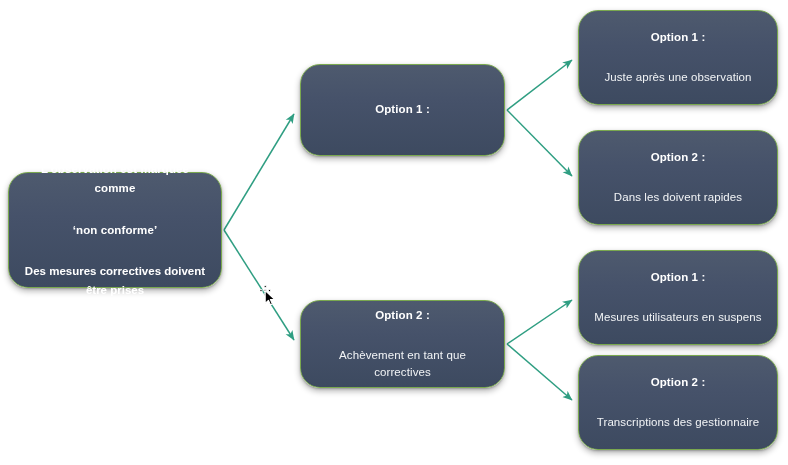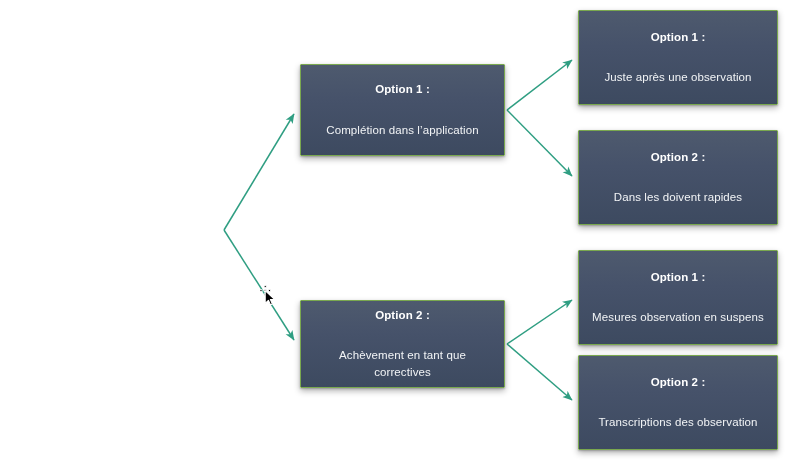--- a/index.html
+++ b/index.html
@@ -21,21 +21,21 @@
     position: absolute;
     left: 0;
     top: 0;
     width: 788px;
     height: 465px;
     pointer-events: none;
   }
   .node {
     position: absolute;
     box-sizing: border-box;
-    border-radius: 1px;
+    border-radius: 20px;
     border: 1px solid #7aa84f;
     background: linear-gradient(to bottom, #4e5a6e 0%, #46526a 38%, #3d4a60 100%);
     box-shadow: 0 3px 6px rgba(0,0,0,0.30), 0 1px 2px rgba(0,0,0,0.22);
     display: flex;
     flex-direction: column;
     align-items: center;
     justify-content: center;
     padding: 19px 10px;
     text-align: center;
     color: #ffffff;
@@ -89,49 +89,53 @@
       </marker>
     </defs>
     <line stroke="#2f9e82" stroke-width="1.5" marker-end="url(#arrowhead)" x1="224" y1="230" x2="294" y2="114"></line>
     <line stroke="#2f9e82" stroke-width="1.5" marker-end="url(#arrowhead)" x1="224" y1="230" x2="294" y2="340"></line>
     <line stroke="#2f9e82" stroke-width="1.5" marker-end="url(#arrowhead)" x1="507" y1="110" x2="572" y2="60"></line>
     <line stroke="#2f9e82" stroke-width="1.5" marker-end="url(#arrowhead)" x1="507" y1="110" x2="572" y2="176"></line>
     <line stroke="#2f9e82" stroke-width="1.5" marker-end="url(#arrowhead)" x1="507" y1="344" x2="572" y2="300"></line>
     <line stroke="#2f9e82" stroke-width="1.5" marker-end="url(#arrowhead)" x1="507" y1="344" x2="572" y2="400"></line>
   </svg>
 
+  <div class="node root" style="left:8px; top:172px; width:214px; height:116px;">
+    <div class="line1">L’observation est marquée comme</div>
+    <div class="line2">‘non conforme’</div>
+    <div class="line3">Des mesures correctives doivent être prises</div>
+  </div>
 
   <div class="node" style="left:300px; top:64px; width:205px; height:92px;">
     <div class="line1">Option 1 :</div>
-    <div class="line2">Complétion dans l’application</div>
   </div>
 
   <div class="node" style="left:300px; top:300px; width:205px; height:88px;">
     <div class="line1">Option 2 :</div>
     <div class="line2">Achèvement en tant que correctives</div>
   </div>
 
   <div class="node" style="left:578px; top:10px; width:200px; height:95px;">
     <div class="line1">Option 1 :</div>
     <div class="line2">Juste après une observation</div>
   </div>
 
   <div class="node" style="left:578px; top:130px; width:200px; height:95px;">
     <div class="line1">Option 2 :</div>
     <div class="line2">Dans les doivent rapides</div>
   </div>
 
   <div class="node" style="left:578px; top:250px; width:200px; height:95px;">
     <div class="line1">Option 1 :</div>
-    <div class="line2">Mesures observation en suspens</div>
+    <div class="line2">Mesures utilisateurs en suspens</div>
   </div>
 
   <div class="node" style="left:578px; top:355px; width:200px; height:95px;">
     <div class="line1">Option 2 :</div>
-    <div class="line2">Transcriptions des observation</div>
+    <div class="line2">Transcriptions des gestionnaire</div>
   </div>
 
   <svg id="cursor" style="left:258px; top:283px;" viewBox="0 0 26 26" xmlns="http://www.w3.org/2000/svg">
     <g fill="#000000" stroke="#ffffff" stroke-width="0.8">
       <rect x="6.2" y="2.4" width="2.0" height="2.0"></rect>
       <rect x="2.0" y="6.6" width="2.0" height="2.0"></rect>
       <rect x="10.4" y="6.6" width="2.0" height="2.0"></rect>
       <rect x="6.2" y="6.6" width="2.0" height="2.0"></rect>
       <rect x="6.2" y="10.8" width="2.0" height="2.0"></rect>
     </g>

